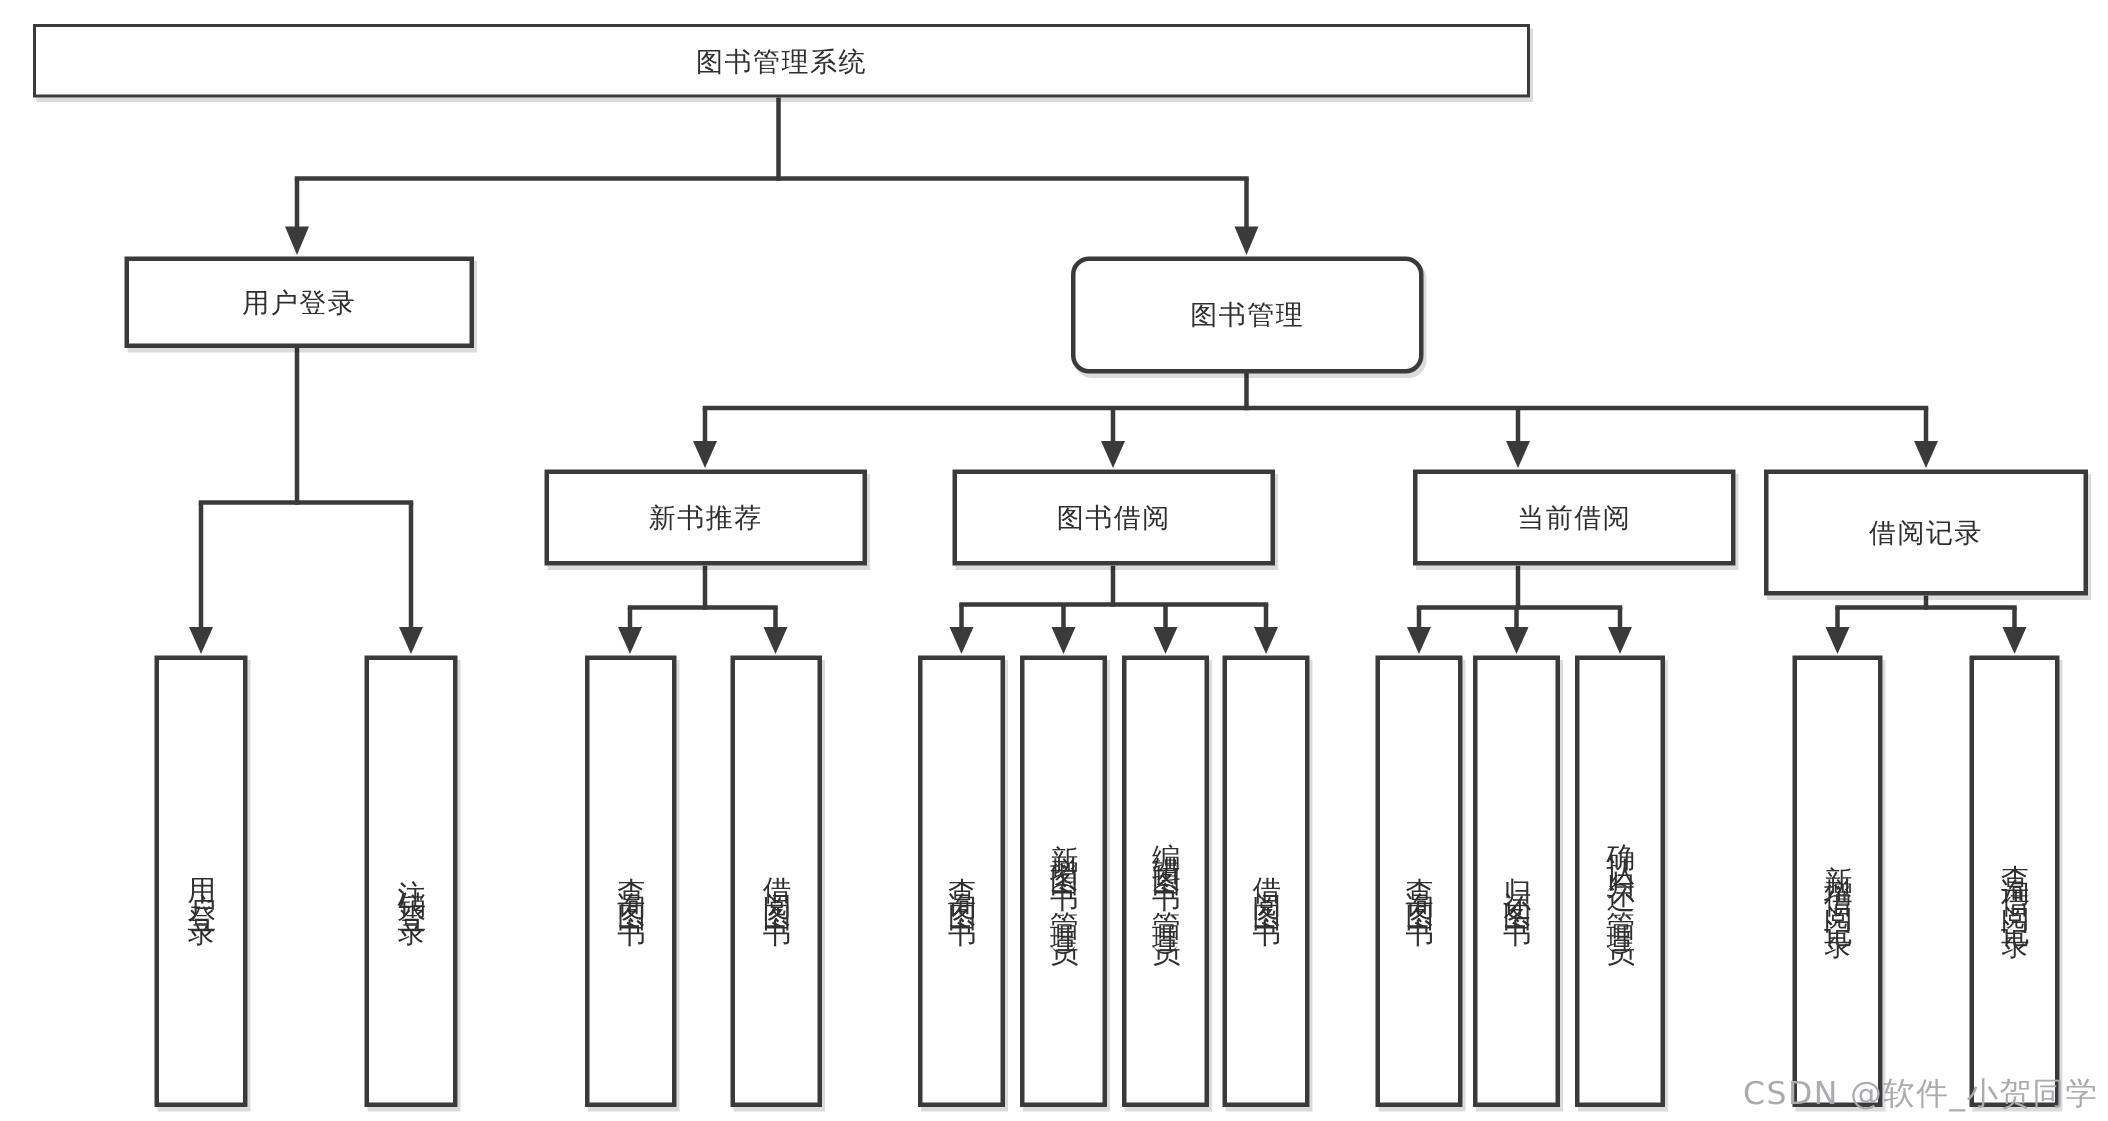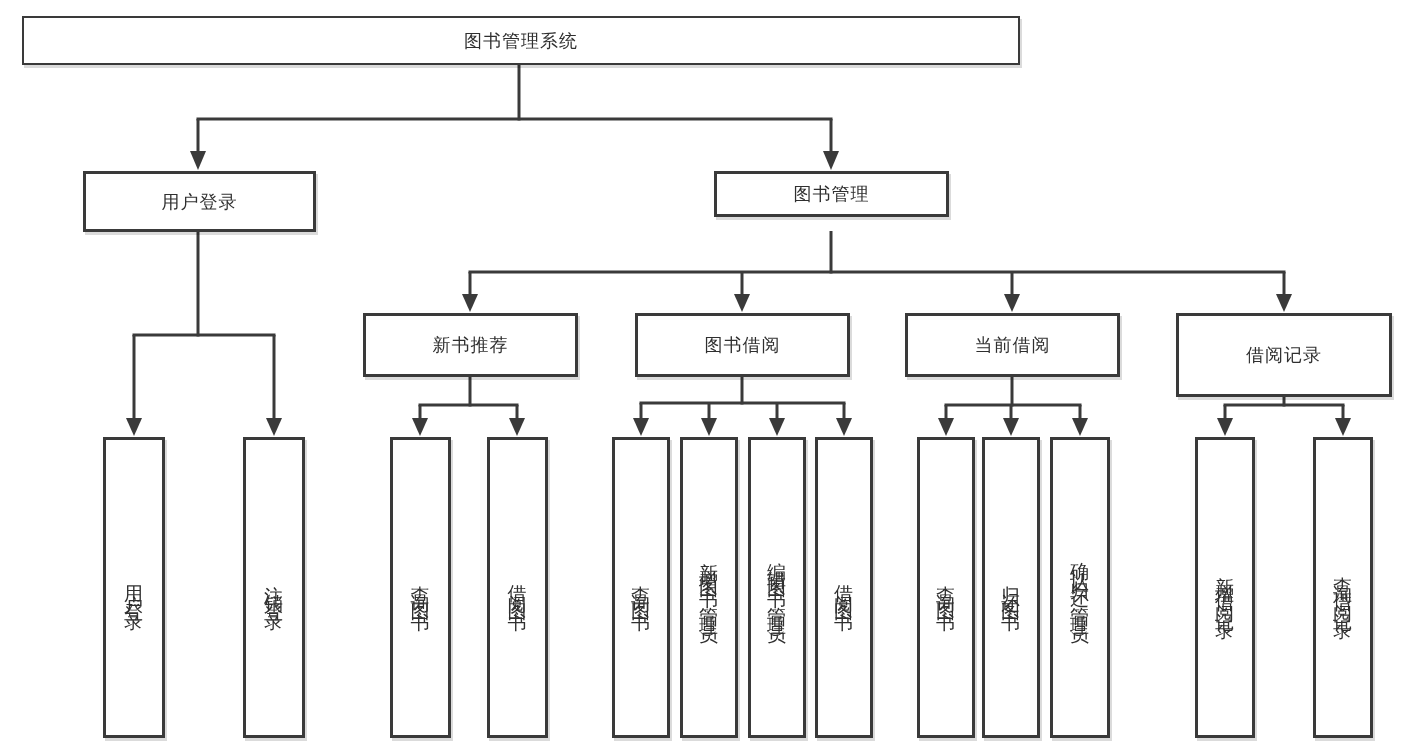--- a/index.html
+++ b/index.html
@@ -126,38 +126,39 @@
       <line x1="1225" y1="405" x2="1225" y2="420"></line>
       <polygon points="1217,418 1233,418 1225,436"></polygon>
       <line x1="1343" y1="405" x2="1343" y2="420"></line>
       <polygon points="1335,418 1351,418 1343,436"></polygon>
     </g>
   </svg>
 
   <div class="node h-node root-node" style="left:22px;top:16px;width:998px;height:49px;">图书管理系统</div>
 
   <div class="node h-node" style="left:83px;top:171px;width:233px;height:61px;">用户登录</div>
-  <div class="node h-node" style="left:714px;top:171px;width:235px;height:46px;">图书管理</div>
+  <div class="node h-node" style="left:714px;top:171px;width:235px;height:78px;border-radius:12px;">图书管理</div>
 
   <div class="node h-node" style="left:363px;top:313px;width:215px;height:64px;text-align:center;">新书推荐</div>
   <div class="node h-node" style="left:635px;top:313px;width:215px;height:64px;">图书借阅</div>
-  <div class="node h-node" style="left:905px;top:313px;width:215px;height:64px;">当前借阅</div>
+  <div class="node h-node" style="left:942px;top:313px;width:215px;height:64px;">当前借阅</div>
   <div class="node h-node" style="left:1176px;top:313px;width:216px;height:84px;">借阅记录</div>
 
   <div class="node v-node" style="left:103px;top:437px;width:62px;height:301px;">用户登录</div>
   <div class="node v-node" style="left:243px;top:437px;width:62px;height:301px;">注销登录</div>
 
   <div class="node v-node" style="left:390px;top:437px;width:61px;height:301px;">查询图书</div>
   <div class="node v-node" style="left:487px;top:437px;width:61px;height:301px;">借阅图书</div>
 
   <div class="node v-node" style="left:612px;top:437px;width:58px;height:301px;">查询图书</div>
   <div class="node v-node" style="left:680px;top:437px;width:58px;height:301px;">新增图书（管理员）</div>
   <div class="node v-node" style="left:748px;top:437px;width:58px;height:301px;">编辑图书（管理员）</div>
   <div class="node v-node" style="left:815px;top:437px;width:58px;height:301px;">借阅图书</div>
 
   <div class="node v-node" style="left:917px;top:437px;width:58px;height:301px;">查询图书</div>
   <div class="node v-node" style="left:982px;top:437px;width:58px;height:301px;">归还图书</div>
   <div class="node v-node" style="left:1050px;top:437px;width:60px;height:301px;">确认归还（管理员）</div>
 
   <div class="node v-node" style="left:1195px;top:437px;width:60px;height:301px;">新增借阅记录</div>
   <div class="node v-node" style="left:1313px;top:437px;width:60px;height:301px;">查询借阅记录</div>
 
+  <div class="watermark">CSDN @软件_小贺同学</div>
 </div>
 
 </body></html>

